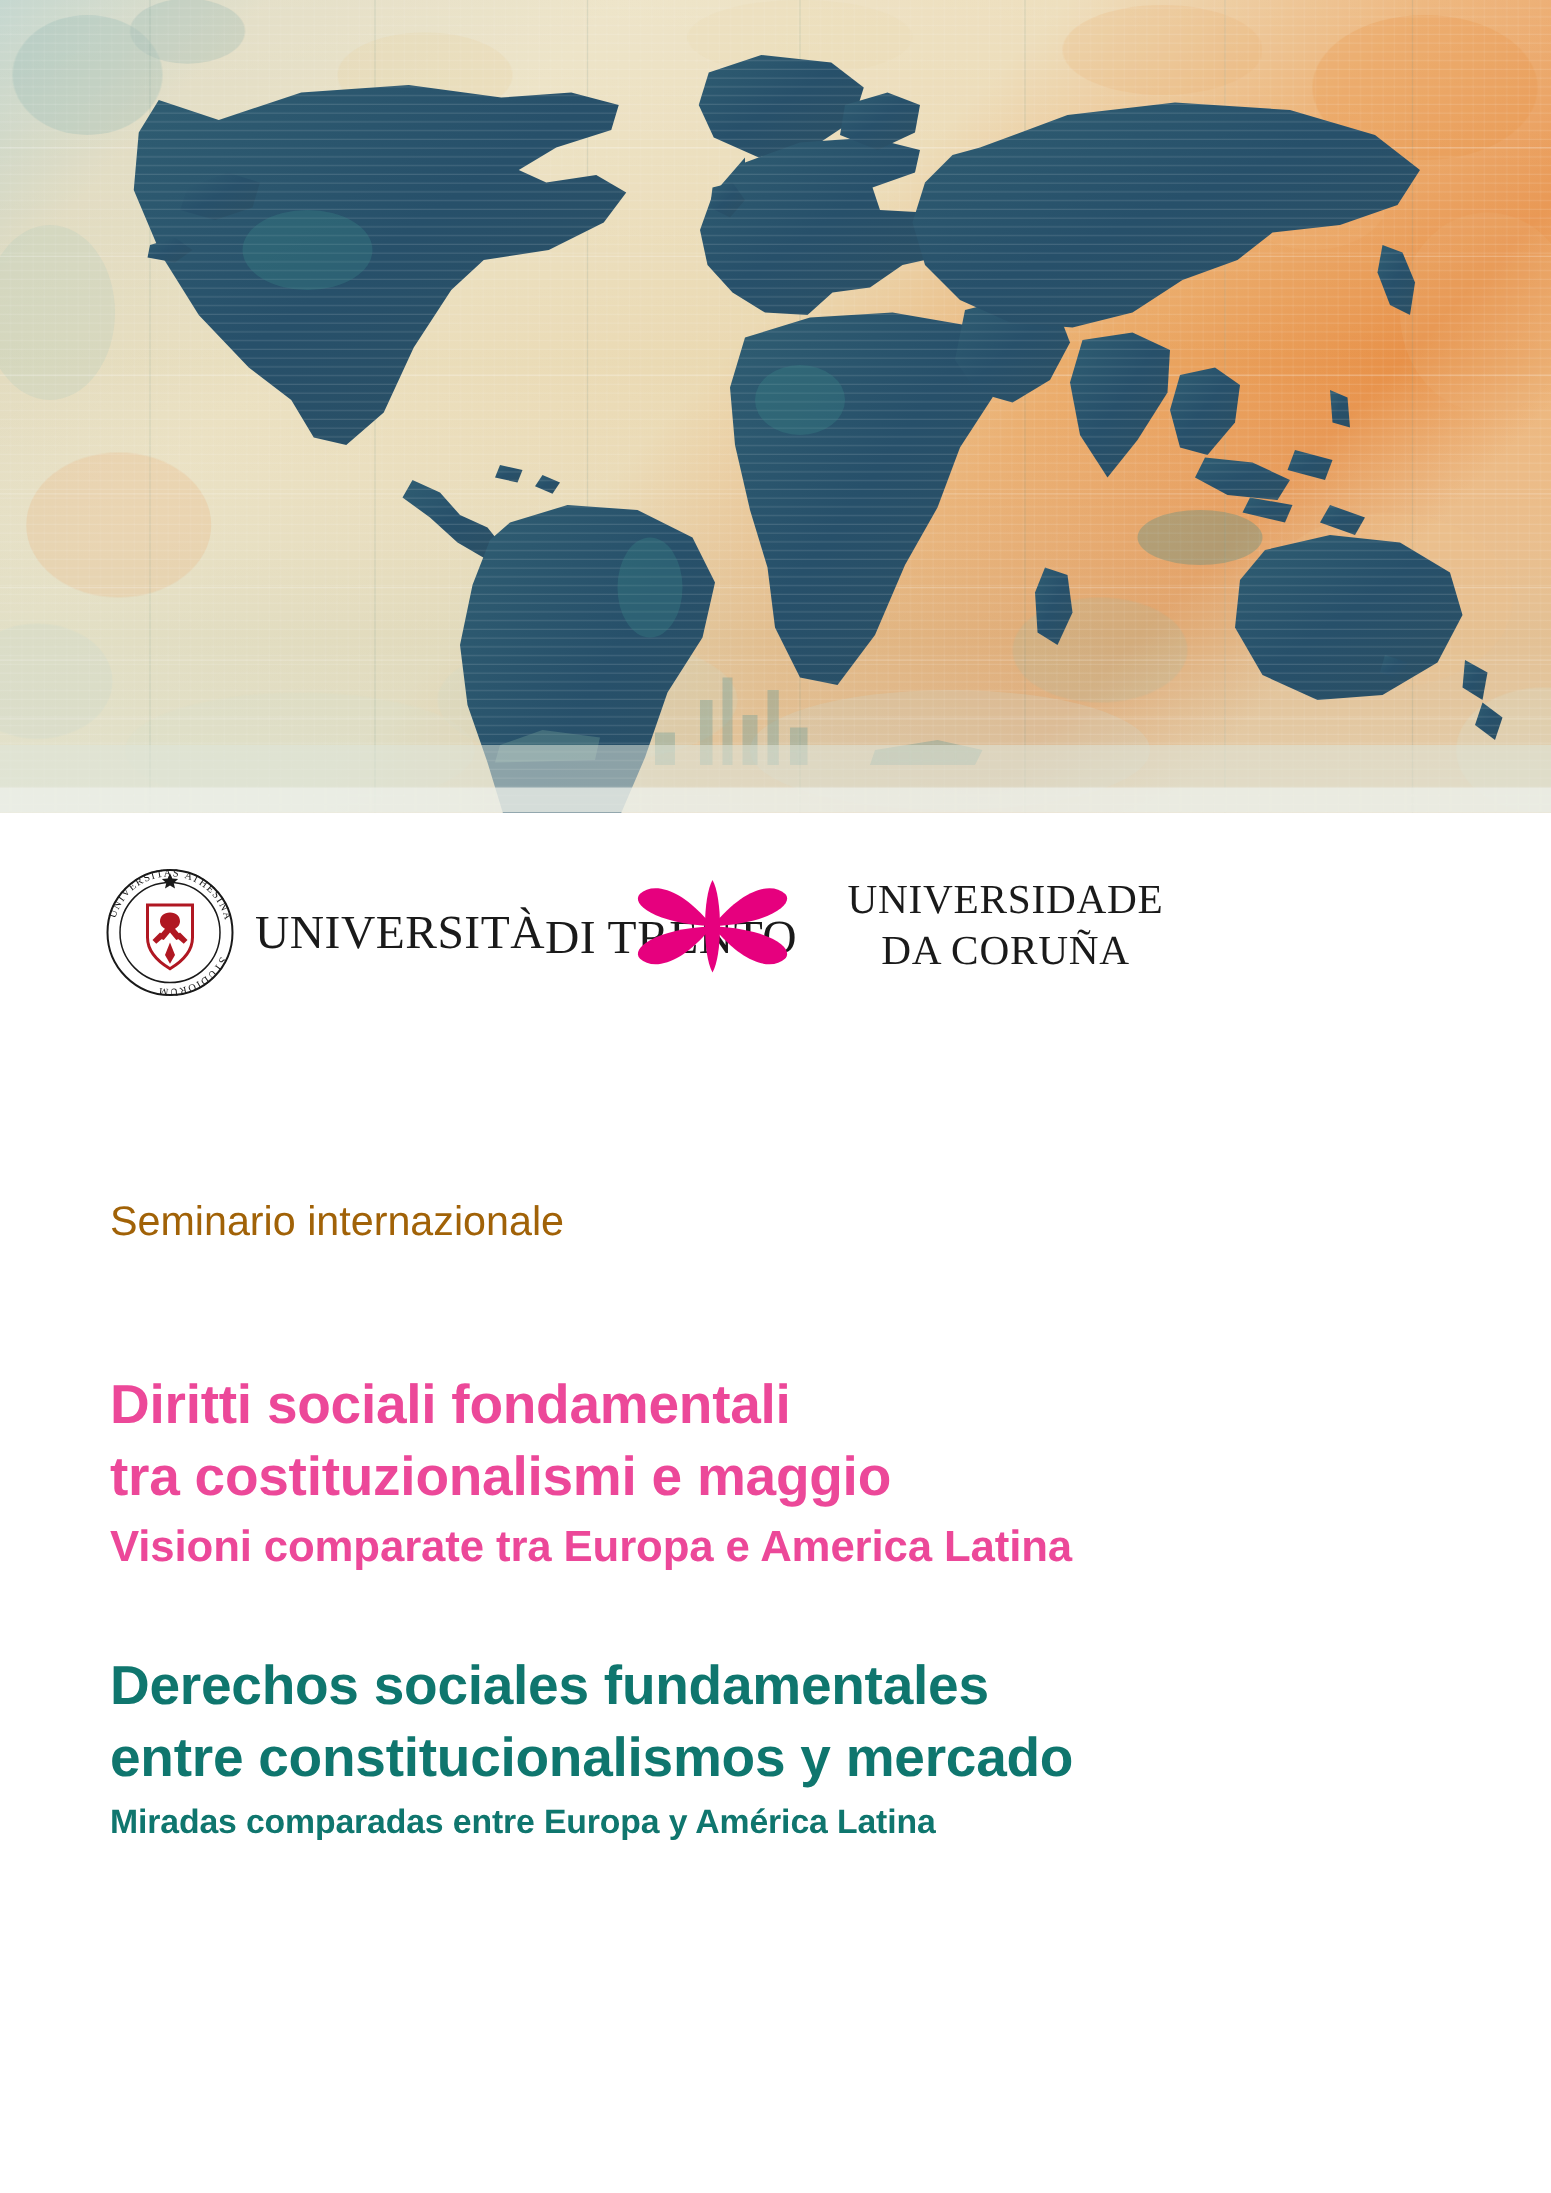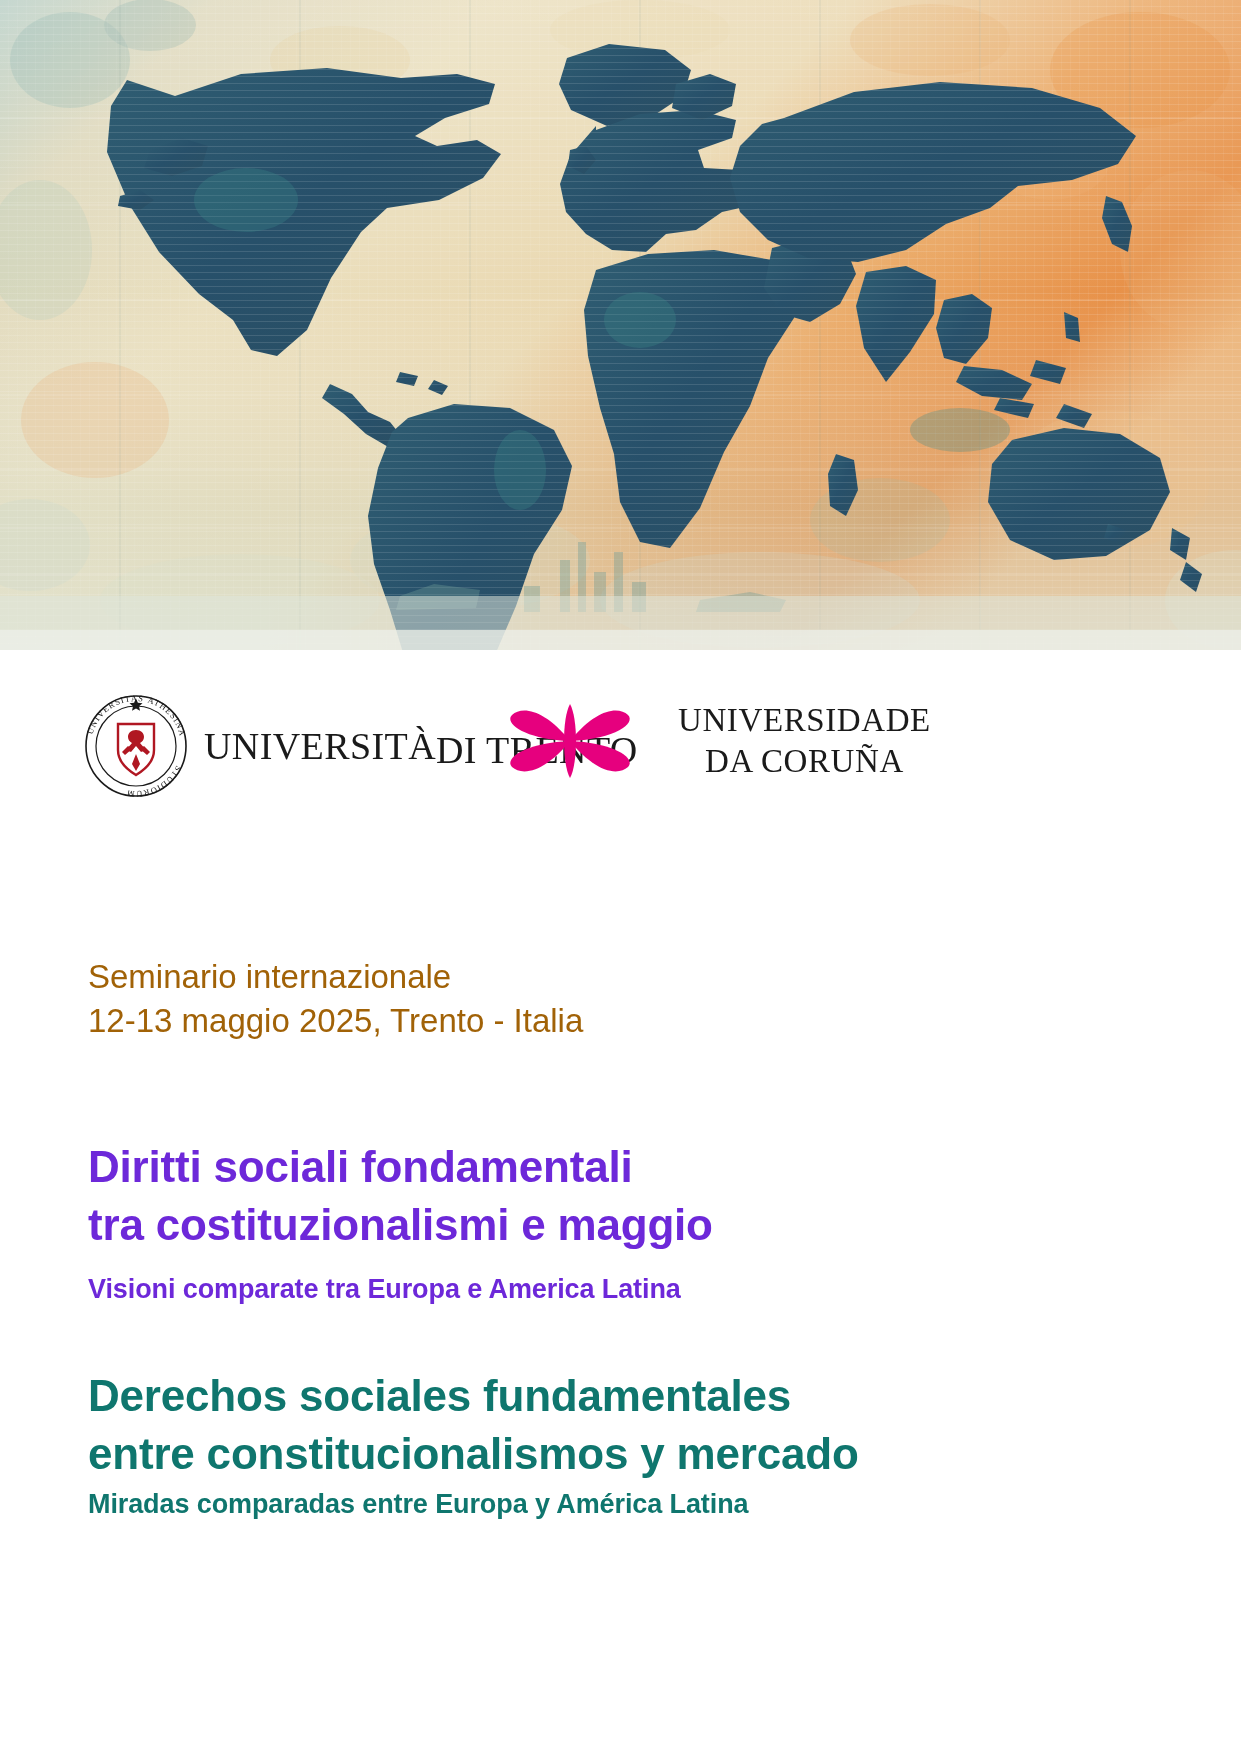--- a/index.html
+++ b/index.html
@@ -104,31 +104,31 @@
   .kicker {
     color: #a16207;
     font-size: 33px;
     line-height: 1.32;
     font-weight: 400;
   }
   .kicker .line2 { display: block; }
 
   .title-it {
     margin-top: 96px;
-    color: #6d28d9;
+    color: #ec4899;
   }
   .title-it .main {
     font-size: 44px;
     font-weight: 700;
     line-height: 1.32;
     letter-spacing: -0.2px;
   }
   .title-it .sub {
-    margin-top: 20px;
-    font-size: 27px;
+    margin-top: 7px;
+    font-size: 35px;
     font-weight: 700;
     letter-spacing: -0.1px;
   }
 
   .title-es {
     margin-top: 62px;
     color: #0f766e;
   }
   .title-es .main {
     font-size: 44px;
@@ -355,21 +355,20 @@
       <span class="l2">DA CORUÑA</span>
     </div>
   </div>
 
 </div>
 
 <div class="content">
 
   <div class="kicker">
     <span>Seminario internazionale</span>
-    <span class="line2">12-13 maggio 2025, Trento - Italia</span>
   </div>
 
   <div class="title-it">
     <div class="main">Diritti sociali fondamentali</div>
     <div class="main">tra costituzionalismi e maggio</div>
     <div class="sub">Visioni comparate tra Europa e America Latina</div>
   </div>
 
   <div class="title-es">
     <div class="main">Derechos sociales fundamentales</div>

